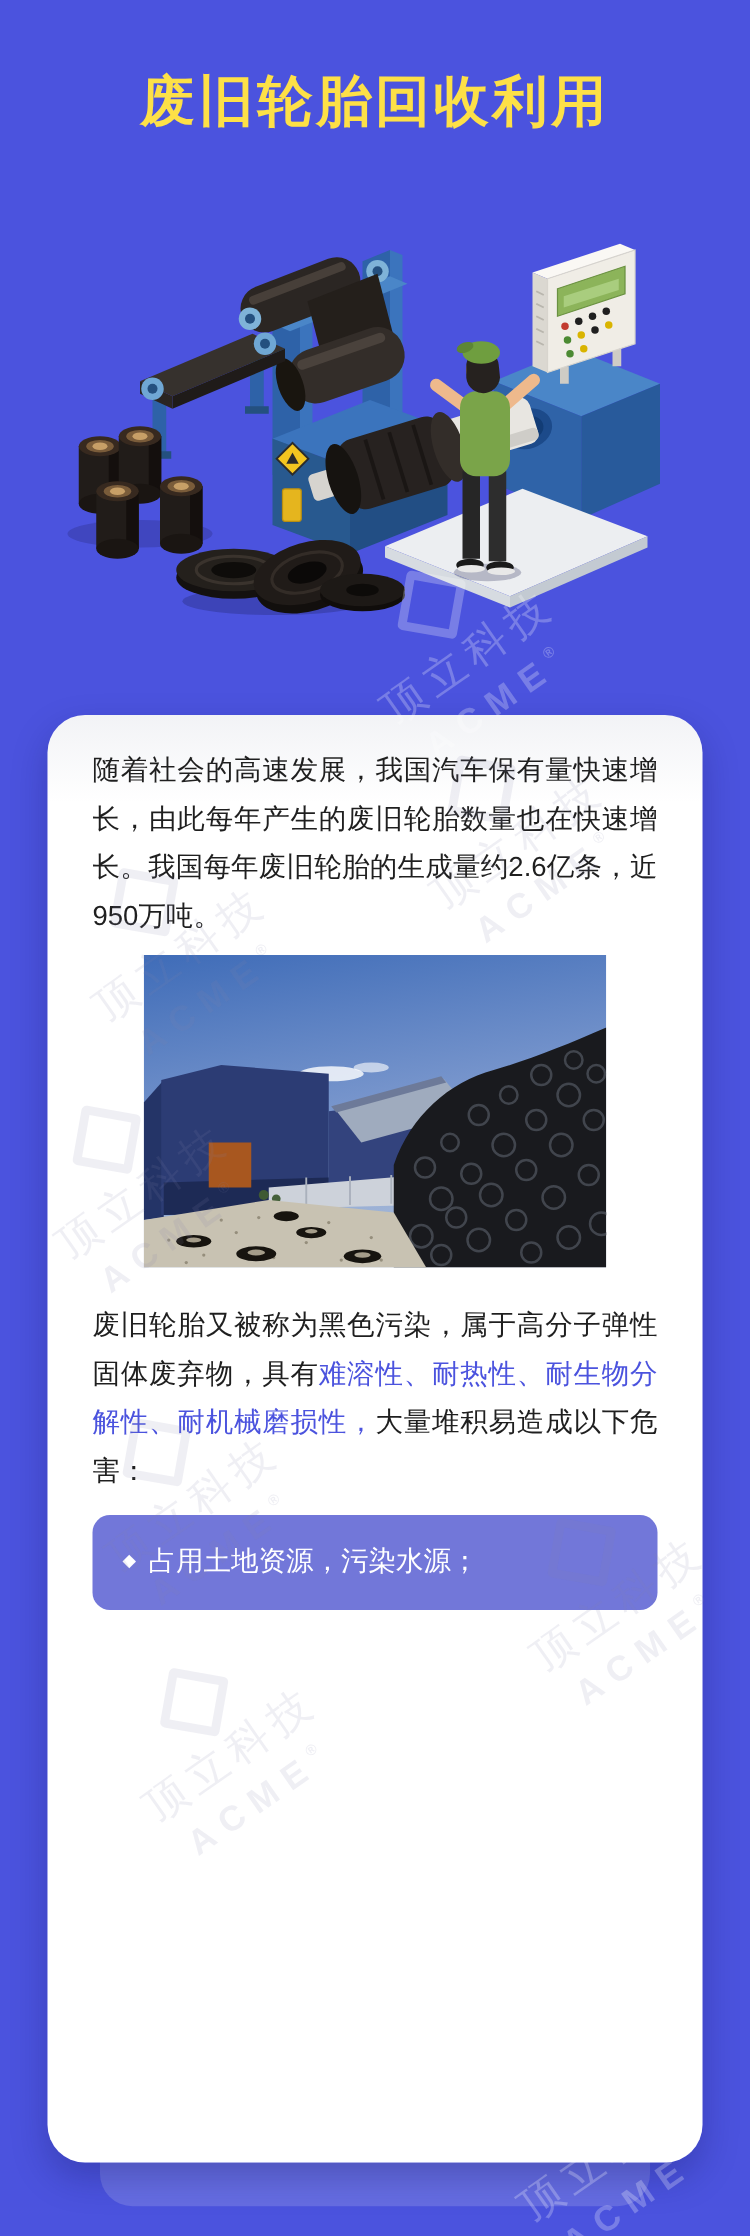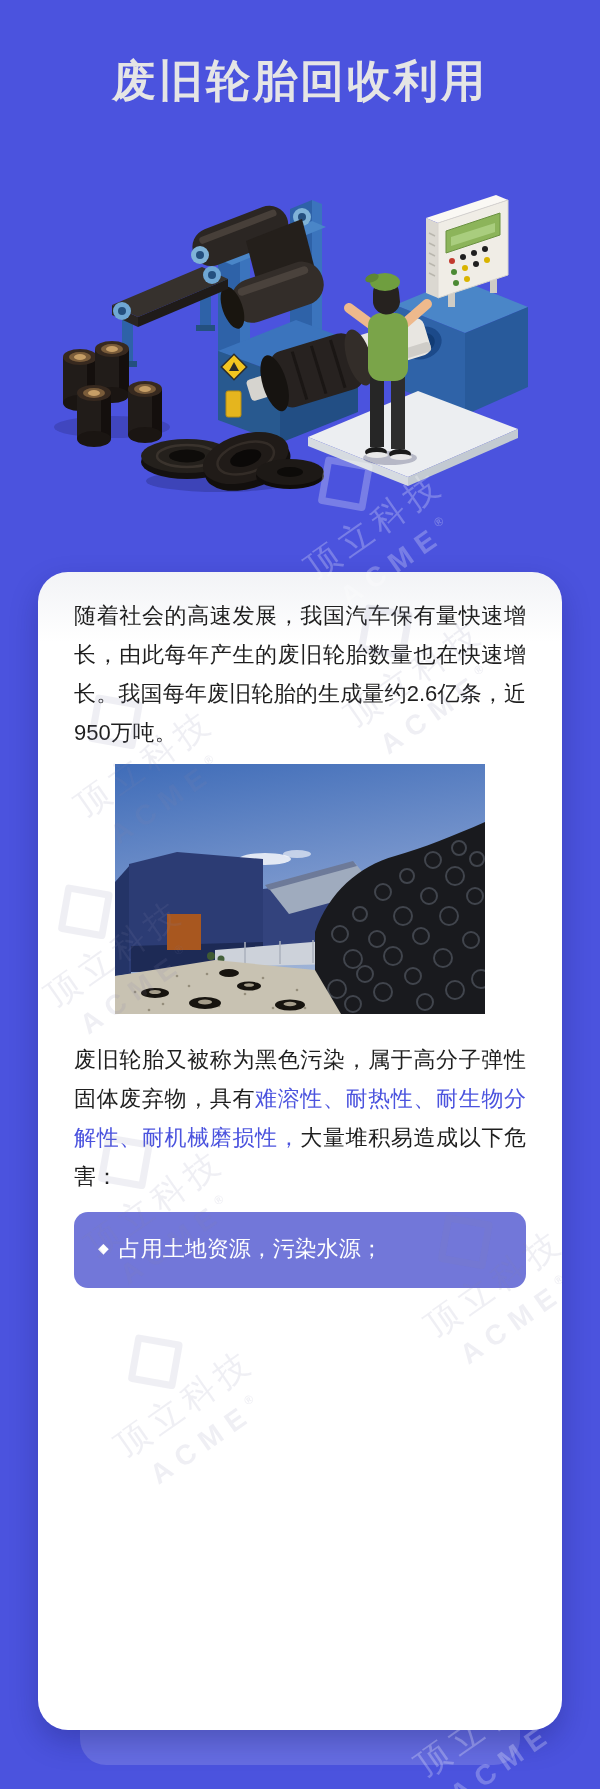--- a/index.html
+++ b/index.html
@@ -3,21 +3,21 @@
 <meta charset="utf-8">
 <style>
   html,body{margin:0;padding:0;background:#2f36a8;}
   .page{
     position:relative;width:600px;height:1789px;overflow:hidden;
     background:#4B53DE;
     font-family:"Liberation Sans","DejaVu Sans",sans-serif;
   }
   .title{
     position:absolute;top:50px;left:0;right:0;text-align:center;
-    color:#e5e5e5;font-family:"Liberation Serif","DejaVu Serif",serif;
+    color:#fde047;font-family:"Liberation Serif","DejaVu Serif",serif;
     font-weight:bold;font-size:44px;line-height:64px;letter-spacing:3px;
   }
   .illustration{position:absolute;left:50px;top:175px;width:500px;height:375px;}
   .card-back{
     position:absolute;left:80px;top:1000px;width:440px;height:765px;
     background:#666DE2;border-radius:26px;
   }
   .card{
     position:absolute;left:38px;top:572px;width:524px;height:1158px;
     box-sizing:border-box;padding:24px 36px 18px;

